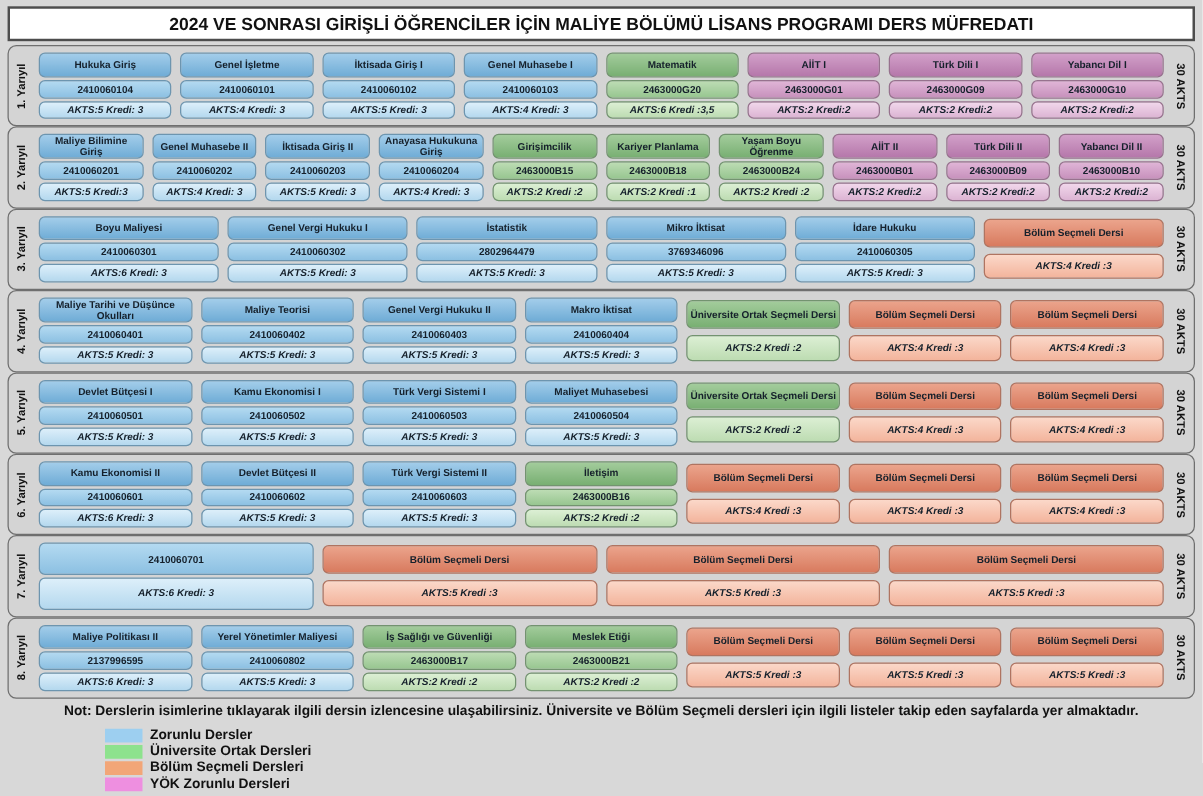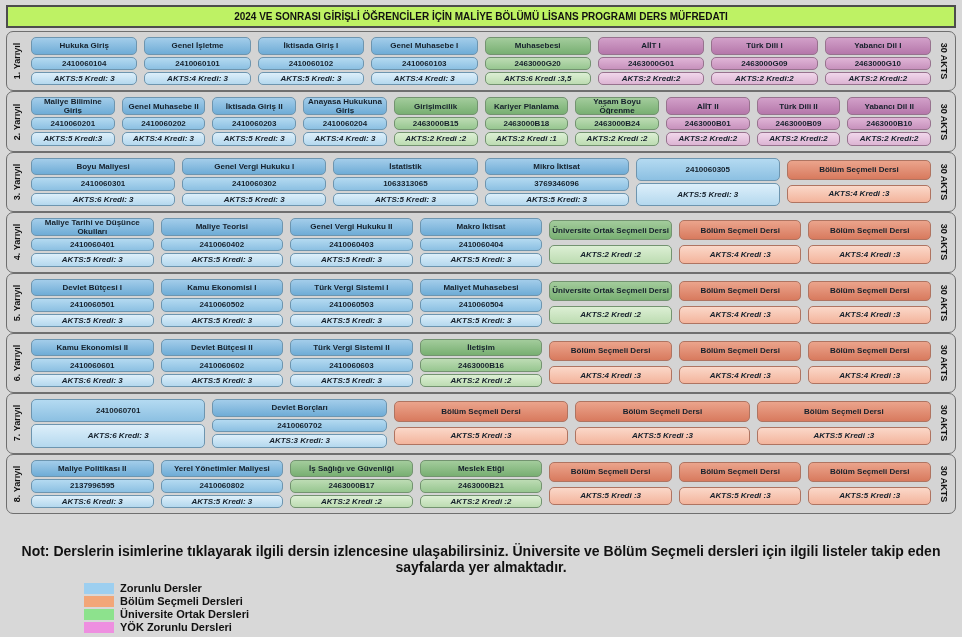--- a/index.html
+++ b/index.html
@@ -1,20 +1,20 @@
 <!DOCTYPE html>
 <html><head>
 <meta charset="utf-8">
 <style>
   * { box-sizing: border-box; }
   body { margin:0; background:#ffffff; font-family:"Liberation Sans", sans-serif; }
   .page { width:962px; height:637px; background:#d8d8d8; padding:5px 6px 4px 6px;
           display:flex; flex-direction:column; color:#111; }
-  .title-bar { border:2px solid #4d4d4d; background:#bef264; text-align:center;
-               font-weight:bold; font-size:10px; padding:4px 7px; flex:0 0 auto; }
+  .title-bar { border:2px solid #4d4d4d; background:#ffffff; text-align:center;
+               font-weight:bold; font-size:14px; padding:4px 7px; flex:0 0 auto; }
   .rows { flex:1 1 auto; display:flex; flex-direction:column; gap:0; margin-top:3px; min-height:0; }
   .row { flex:1 1 0; border:1.5px solid #6f6f6f; border-radius:7px; background:#d4d4d4;
          display:flex; align-items:stretch; padding:2px 1px; min-height:0; }
   .side-label { flex:0 0 19px; display:flex; align-items:center; justify-content:center;
                 font-weight:bold; font-size:9px; overflow:hidden; }
   .side-label span { white-space:nowrap; }
   .side-label.left span { transform:rotate(-90deg); }
   .side-label.right span { transform:rotate(90deg); }
   .cards { flex:1 1 auto; display:flex; gap:7px; padding:3px 4px; min-width:0; }
   .card { flex:1 1 0; display:flex; flex-direction:column; gap:2px; min-width:0; }
@@ -35,21 +35,21 @@
   .t-green .code { background:linear-gradient(#bddcb4,#97c690); border-color:#739370; }
   .t-green .cred { background:linear-gradient(#dcefd4,#bddcb2); border-color:#739370; }
   
   .t-pink .name { background:linear-gradient(#d2a0c9,#b577aa); border-color:#97728e; }
   .t-pink .code { background:linear-gradient(#e0b5d7,#c791bc); border-color:#97728e; }
   .t-pink .cred { background:linear-gradient(#f1d7eb,#dcb4d3); border-color:#97728e; }
   
   .t-salmon .name { background:linear-gradient(#eba48c,#d87a5e); border-color:#af7461; }
   .t-salmon .cred { background:linear-gradient(#fbd8c9,#f3b49c); border-color:#af7461; }
   .footer { flex:0 0 72px; padding-top:4px; }
-  .note { font-size:14px; font-weight:bold; text-align:center;margin-top:25px; }
+  .note { font-size:11px; font-weight:bold; text-align:center; }
   .legend { margin:7px 0 0 78px; display:flex; flex-direction:column; gap:1px; }
   .legend-item { display:flex; align-items:center; gap:6px; height:12px; }
   .legend-swatch { width:30px; height:11px; flex:0 0 30px; }
   .legend-label { font-size:11px; font-weight:bold; }
 </style>
 </head>
 <body>
 
 <div class="page">
   <div class="title-bar">2024 VE SONRASI GİRİŞLİ ÖĞRENCİLER İÇİN MALİYE BÖLÜMÜ LİSANS PROGRAMI DERS MÜFREDATI</div>
@@ -73,21 +73,21 @@
             <div class="bx name">İktisada Giriş I</div>
             <div class="bx code">2410060102</div>
             <div class="bx cred">AKTS:5  Kredi: 3</div>
           </div>
           <div class="card t-blue">
             <div class="bx name">Genel Muhasebe I</div>
             <div class="bx code">2410060103</div>
             <div class="bx cred">AKTS:4  Kredi: 3</div>
           </div>
           <div class="card t-green">
-            <div class="bx name">Muhasebesi</div>
+            <div class="bx name">Matematik</div>
             <div class="bx code">2463000G20</div>
             <div class="bx cred">AKTS:6    Kredi :3,5</div>
           </div>
           <div class="card t-pink">
             <div class="bx name">AİİT I</div>
             <div class="bx code">2463000G01</div>
             <div class="bx cred">AKTS:2  Kredi:2</div>
           </div>
           <div class="card t-pink">
             <div class="bx name">Türk Dili I</div>
@@ -174,29 +174,30 @@
             <div class="bx code">2410060301</div>
             <div class="bx cred">AKTS:6  Kredi: 3</div>
           </div>
           <div class="card t-blue">
             <div class="bx name">Genel Vergi Hukuku I</div>
             <div class="bx code">2410060302</div>
             <div class="bx cred">AKTS:5  Kredi: 3</div>
           </div>
           <div class="card t-blue">
             <div class="bx name">İstatistik</div>
-            <div class="bx code">1063313065</div>
+            <div class="bx code">2802964479</div>
             <div class="bx cred">AKTS:5  Kredi: 3</div>
           </div>
           <div class="card t-blue">
             <div class="bx name">Mikro İktisat</div>
             <div class="bx code">3769346096</div>
             <div class="bx cred">AKTS:5  Kredi: 3</div>
           </div>
           <div class="card t-blue">
+            <div class="bx name">İdare Hukuku</div>
             <div class="bx code">2410060305</div>
             <div class="bx cred">AKTS:5  Kredi: 3</div>
           </div>
           <div class="card t-salmon two">
             <div class="bx name">Bölüm Seçmeli Dersi</div>
             <div class="bx cred">AKTS:4  Kredi :3</div>
           </div>
         </div>
         <div class="side-label right">
           <span>30 AKTS</span>
@@ -329,25 +330,20 @@
         </div>
       </div>
       <div class="row">
         <div class="side-label left">
           <span>7.  Yarıyıl</span>
         </div>
         <div class="cards">
           <div class="card t-blue">
             <div class="bx code">2410060701</div>
             <div class="bx cred">AKTS:6  Kredi: 3</div>
-          </div>
-          <div class="card t-blue">
-            <div class="bx name">Devlet Borçları</div>
-            <div class="bx code">2410060702</div>
-            <div class="bx cred">AKTS:3  Kredi: 3</div>
           </div>
           <div class="card t-salmon two">
             <div class="bx name">Bölüm Seçmeli Dersi</div>
             <div class="bx cred">AKTS:5  Kredi :3</div>
           </div>
           <div class="card t-salmon two">
             <div class="bx name">Bölüm Seçmeli Dersi</div>
             <div class="bx cred">AKTS:5  Kredi :3</div>
           </div>
           <div class="card t-salmon two">
@@ -403,26 +399,26 @@
       </div>
     </div>
   <div class="footer">
     <div class="note">Not: Derslerin isimlerine tıklayarak ilgili dersin izlencesine ulaşabilirsiniz. Üniversite ve Bölüm Seçmeli dersleri için ilgili listeler takip eden sayfalarda yer almaktadır.</div>
     <div class="legend">
       <div class="legend-item">
         <div class="legend-swatch" style="background: rgb(157, 207, 240);"></div>
         <div class="legend-label">Zorunlu Dersler</div>
       </div>
       <div class="legend-item">
+        <div class="legend-swatch" style="background: rgb(141, 226, 141);"></div>
+        <div class="legend-label">Üniversite Ortak Dersleri</div>
+      </div>
+      <div class="legend-item">
         <div class="legend-swatch" style="background: rgb(242, 166, 120);"></div>
         <div class="legend-label">Bölüm Seçmeli Dersleri</div>
-      </div>
-      <div class="legend-item">
-        <div class="legend-swatch" style="background: rgb(141, 226, 141);"></div>
-        <div class="legend-label">Üniversite Ortak Dersleri</div>
       </div>
       <div class="legend-item">
         <div class="legend-swatch" style="background: rgb(238, 143, 224);"></div>
         <div class="legend-label">YÖK Zorunlu Dersleri</div>
       </div>
     </div>
   </div>
 </div>
 
 </body></html>

